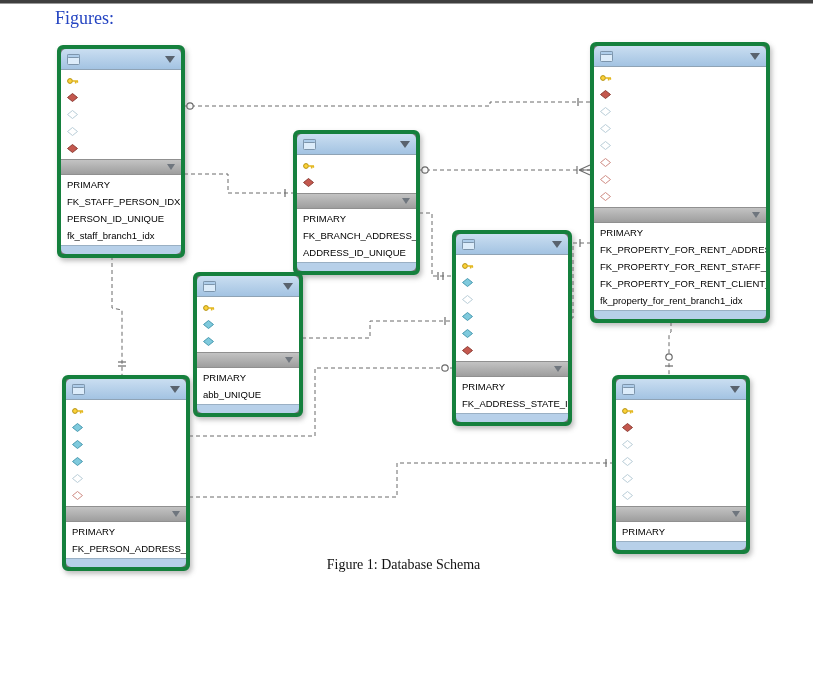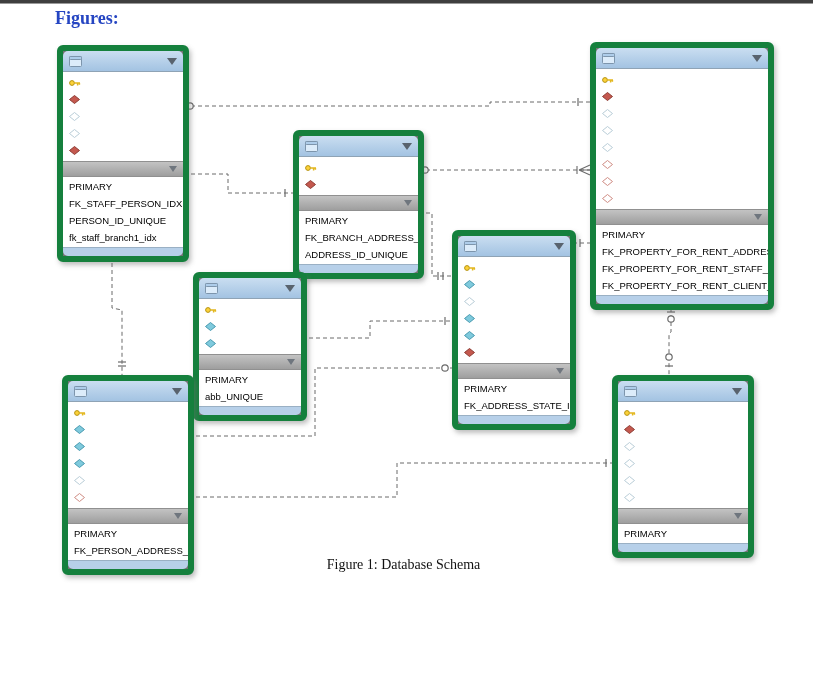--- a/index.html
+++ b/index.html
@@ -4,27 +4,27 @@
 <style>
   html,body{margin:0;padding:0;}
   body{
     width:813px;height:673px;position:relative;background:#ffffff;
     font-family:"Liberation Sans", sans-serif;overflow:hidden;
   }
   .top-band{position:absolute;left:0;top:0;width:813px;height:3px;background:#3f3f3f;}
   .top-band2{position:absolute;left:0;top:3px;width:813px;height:1px;background:#9a9a9a;}
   .figures-heading{
     position:absolute;left:55px;top:8px;
-    font-family:"Liberation Serif", serif;font-weight:bold;font-size:18px;color:#2545c2;
+    font-family:"Liberation Serif", serif;font-weight:normal;font-size:18px;color:#2545c2;
   }
   .diagram{position:absolute;left:0;top:0;width:813px;height:610px;}
   .connector-layer{position:absolute;left:0;top:0;width:813px;height:610px;}
 
   .db-table{
-    position:absolute;background:#737373;border:6px solid #15803d;border-radius:6px;
+    position:absolute;background:#737373;border:4px solid #15803d;border-radius:6px;
     box-shadow:2px 3px 5px rgba(110,110,110,.45);font-size:10px;color:#000;
   }
   .tbl-header{
     height:20px;display:flex;align-items:center;position:relative;
     background:linear-gradient(#cadef1,#a3c3e2);
     border-bottom:1px solid #8fa3b5;border-radius:5px 5px 0 0;
     padding:0 6px;
   }
   .tbl-header .tbl-name{font-weight:bold;font-size:11px;color:#0d1722;margin-left:5px;}
   .tri{width:0;height:0;border-left:5px solid transparent;border-right:5px solid transparent;
@@ -249,20 +249,21 @@
         </div>
         <div class="idx-header">
           <span class="idx-label"></span>
           <span class="tri"></span>
         </div>
         <div class="idx-rows">
           <div class="idx-row">PRIMARY</div>
           <div class="idx-row">FK_PROPERTY_FOR_RENT_ADDRESS_IDX</div>
           <div class="idx-row">FK_PROPERTY_FOR_RENT_STAFF_IDX</div>
           <div class="idx-row">FK_PROPERTY_FOR_RENT_CLIENT_IDX</div>
+          <div class="idx-row">fk_property_for_rent_branch1_idx</div>
         </div>
         <div class="tbl-footer"></div>
       </div>
       <div class="db-table" style="left: 193px; top: 272px; width: 102px;">
         <div class="tbl-header">
           <span class="win-icon"><svg width="13" height="11" viewBox="0 0 13 11">
               <rect x="0.5" y="0.5" width="12" height="10" rx="1" fill="#dcecfa" stroke="#7d95ac"></rect>
               <rect x="0.5" y="0.5" width="12" height="3" rx="1" fill="#aecdea" stroke="#7d95ac"></rect>
             </svg></span>
           <span class="tbl-name"></span>

